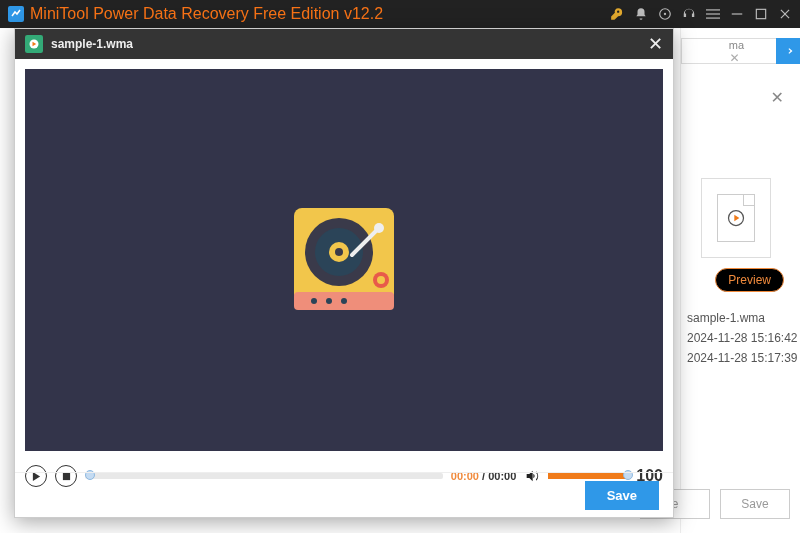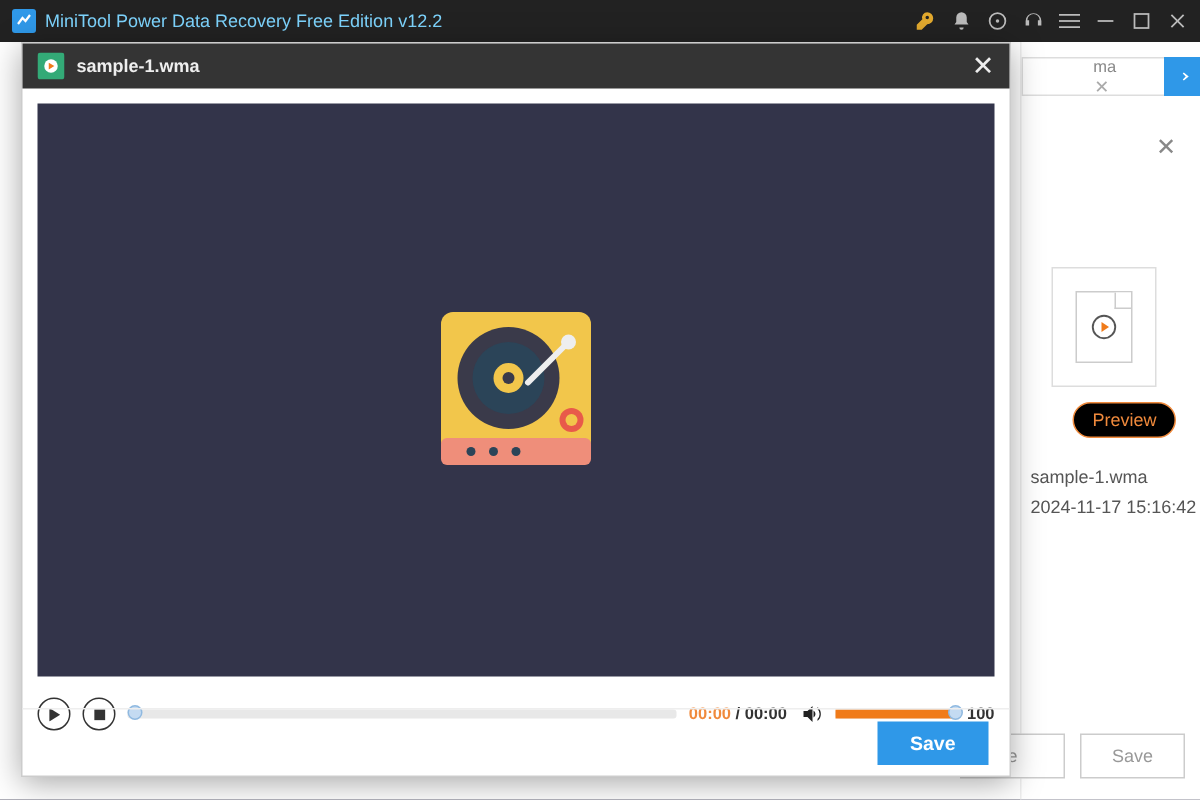--- a/index.html
+++ b/index.html
@@ -18,21 +18,21 @@
     background: #222;
     color: #ddd;
     display: flex;
     align-items: center;
     padding: 0 8px;
   }
   .app-titlebar .logo {
     width: 16px; height: 16px; margin-right: 6px;
     display: flex; align-items: center; justify-content: center;
   }
-  .app-titlebar .title { flex: 1; font-size: 12px; color: #7dd3fc; }
+  .app-titlebar .title { flex: 1; font-size: 16px; color: #f97316; }
   .titlebar-icons { display: flex; gap: 10px; align-items: center; }
   .titlebar-icons .tico { width: 14px; height: 14px; display:flex; align-items:center; justify-content:center; color:#bbb; cursor:pointer;}
   .titlebar-icons .tico svg { width:14px; height:14px; }
   .key svg { fill:#e2a92e; }
 
   .app-body {
     position: relative;
     height: calc(533px - 28px);
     background: #fff;
   }
@@ -160,21 +160,21 @@
   .vol-icon svg { width:16px; height:16px; fill:#222;}
   .vol-bar {
     width:80px; height:6px; background:#e8e8e8; position:relative; border-radius:2px;
     cursor:pointer;
   }
   .vol-bar .fill { position:absolute; left:0; top:0; height:100%; width:100%; background:#f07b1a; }
   .vol-bar .dot {
     position:absolute; right:-5px; top:-3px; width:10px; height:10px; border-radius:50%;
     background:#c4dbf2; border:1px solid #8fb9e0;
   }
-  .vol-val { font-size:11px; font-weight:bold; color:#333; }
+  .vol-val { font-size:16px; font-weight:bold; color:#333; }
 
   .modal-footer {
     position:absolute; bottom:0; left:0; right:0;
     height:45px; border-top:1px solid #eee;
     display:flex; justify-content:flex-end; align-items:center;
     padding-right:14px;
   }
   .save-btn {
     background:#2f98e8; color:#fff; border:none;
     padding:7px 22px; font-size:13px; font-weight:600;
@@ -260,21 +260,22 @@
             <circle cx="12" cy="12" r="9" fill="#fff" stroke="#555" stroke-width="1.5"></circle>
             <polygon points="10,8 16,12 10,16" fill="#f07b1a"></polygon>
           </svg>
       </div>
     </div>
 
     <div class="preview-btn">Preview</div>
 
     <div class="file-meta">
       <div>sample-1.wma</div>
-      <div>2024-11-17 15:16:42</div>
+      <div>2024-11-28 15:16:42</div>
+      <div>2024-11-28 15:17:39</div>
     </div>
 
     <div class="bottom-btns">
       <button>e</button>
       <button>Save</button>
     </div>
   </div>
 
   <div class="modal">
     <div class="modal-title">

